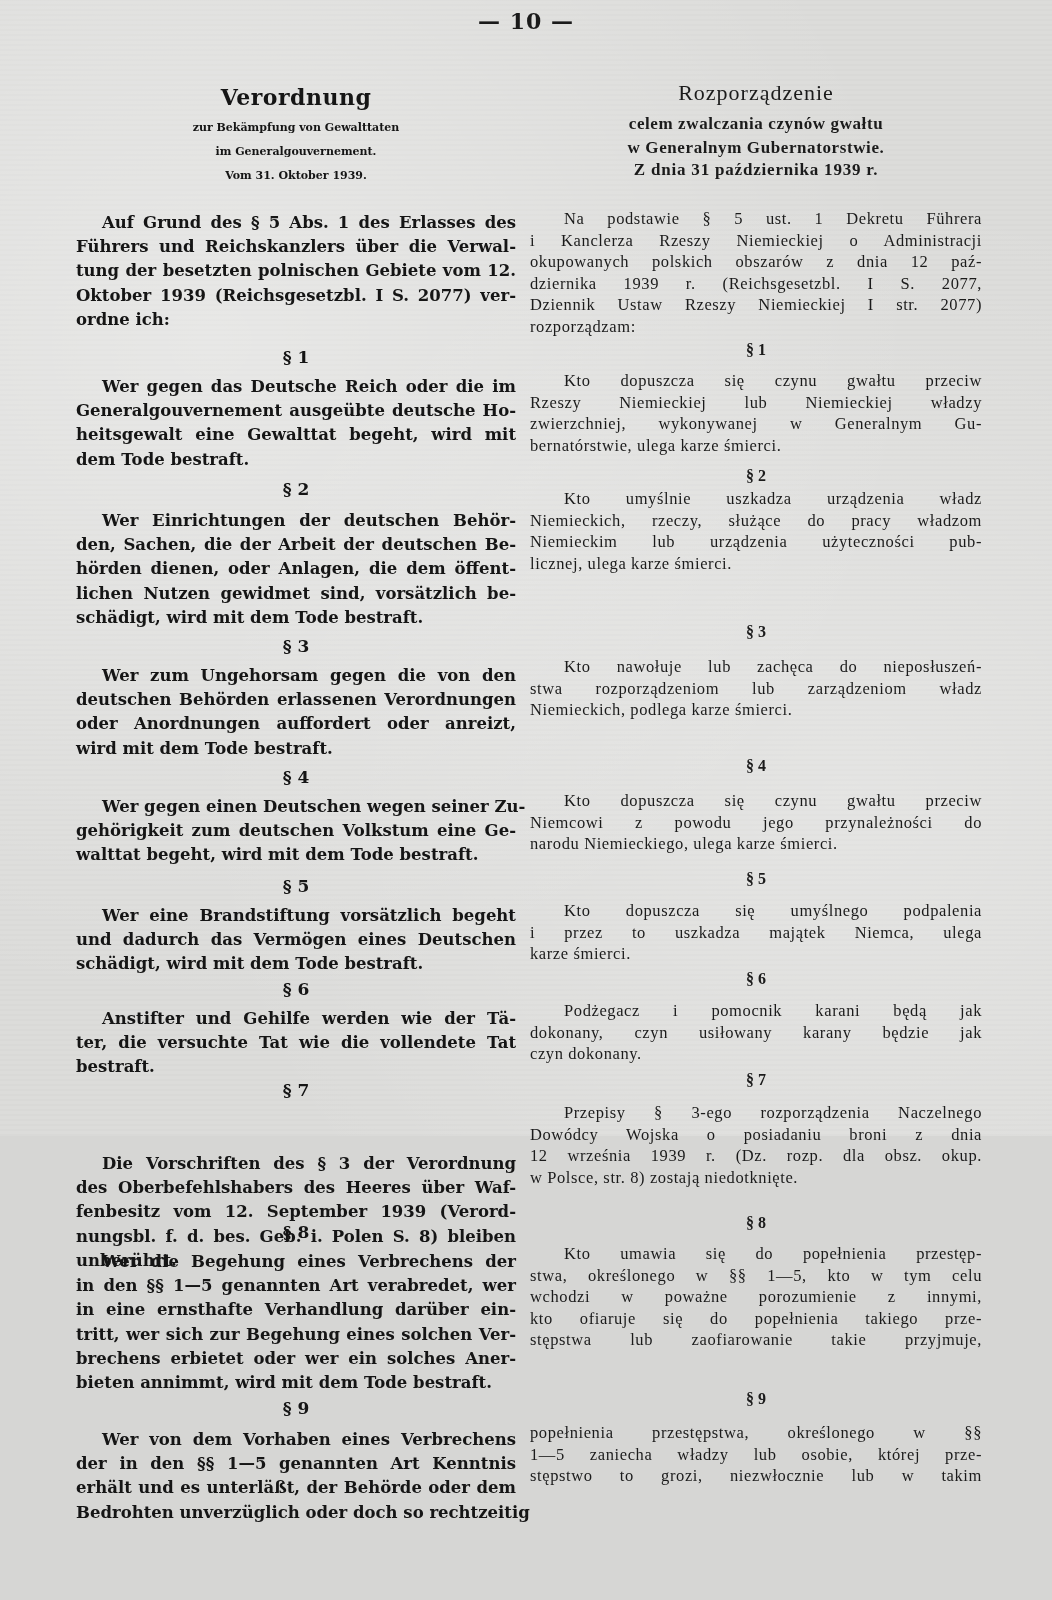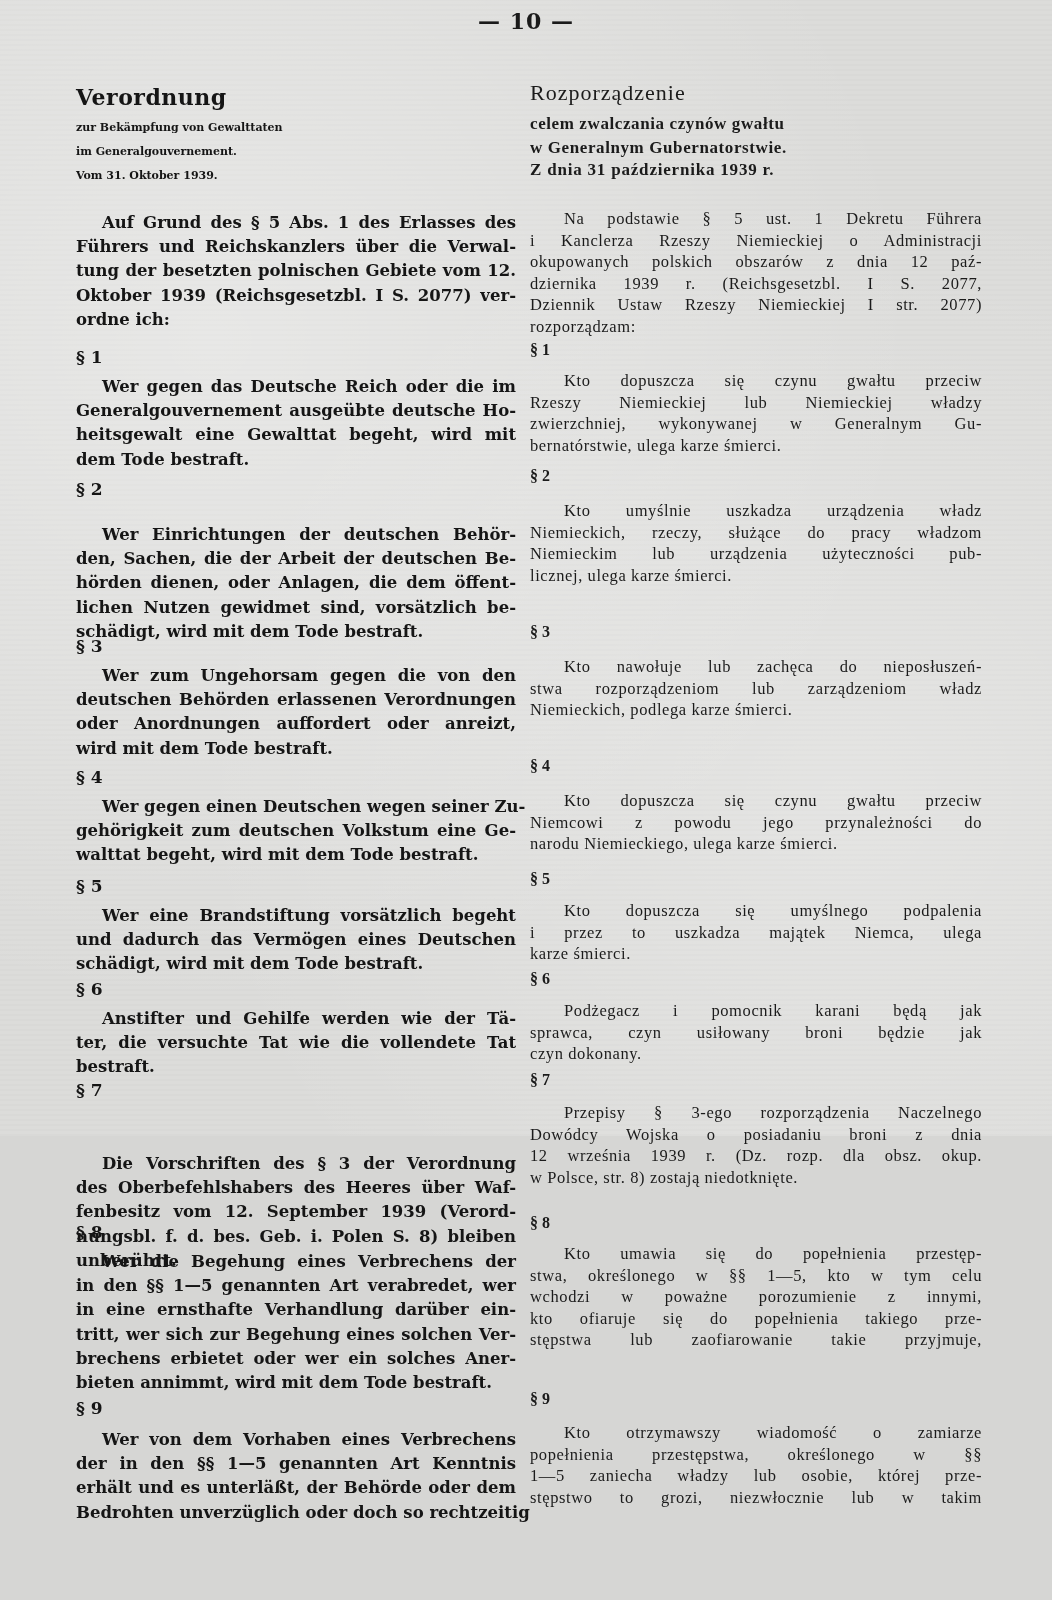--- a/index.html
+++ b/index.html
@@ -20,21 +20,21 @@
   .page-number {
     position: absolute; top: 8px; left: 0; width: 100%;
     text-align: center; font-family: "DejaVu Serif", serif;
     font-weight: bold; font-size: 22px; letter-spacing: 1px;
   }
   .col { position: absolute; top: 0; }
   .col-de { left: 76px; width: 440px; }
   .col-pl { left: 530px; width: 452px; }
 
   .blk { position: absolute; left: 0; width: 100%; }
-  .center { text-align: left; }
+  .center { text-align: center; }
   .line { display: block; white-space: nowrap; }
   .just { text-align: justify; text-align-last: justify; }
   .last { text-align: center; text-align-last: left; }
 
   
   .de { font-family: "DejaVu Serif", serif; font-weight: bold; color: #151515; }
   .de .title { font-size: 22px; letter-spacing: 0.5px; }
   .de .sub { font-size: 11px; line-height: 24px; }
   .de .body { font-size: 16.5px; line-height: 24.2px; }
   .de .para { font-size: 17px; }
@@ -73,21 +73,21 @@
 
     <div class="blk center para" style="top:347px">§ 1</div>
     <div class="blk body" style="top:375px">
       <span class="line just indent">Wer gegen das Deutsche Reich oder die im</span>
       <span class="line just">Generalgouvernement ausgeübte deutsche Ho-</span>
       <span class="line just">heitsgewalt eine Gewalttat begeht, wird mit</span>
       <span class="line last">dem Tode bestraft.</span>
     </div>
 
     <div class="blk center para" style="top:479px">§ 2</div>
-    <div class="blk body" style="top:523px">
+    <div class="blk body" style="top:509px">
       <span class="line just indent">Wer Einrichtungen der deutschen Behör-</span>
       <span class="line just">den, Sachen, die der Arbeit der deutschen Be-</span>
       <span class="line just">hörden dienen, oder Anlagen, die dem öffent-</span>
       <span class="line just">lichen Nutzen gewidmet sind, vorsätzlich be-</span>
       <span class="line last">schädigt, wird mit dem Tode bestraft.</span>
     </div>
 
     <div class="blk center para" style="top:636px">§ 3</div>
     <div class="blk body" style="top:664px">
       <span class="line just indent">Wer zum Ungehorsam gegen die von den</span>
@@ -164,21 +164,21 @@
 
     <div class="blk center para" style="top:341px">§ 1</div>
     <div class="blk body" style="top:370px">
       <span class="line just indent">Kto dopuszcza się czynu gwałtu przeciw</span>
       <span class="line just">Rzeszy Niemieckiej lub Niemieckiej władzy</span>
       <span class="line just">zwierzchniej, wykonywanej w Generalnym Gu-</span>
       <span class="line last">bernatórstwie, ulega karze śmierci.</span>
     </div>
 
     <div class="blk center para" style="top:467px">§ 2</div>
-    <div class="blk body" style="top:500px">
+    <div class="blk body" style="top:488px">
       <span class="line just indent">Kto umyślnie uszkadza urządzenia władz</span>
       <span class="line just">Niemieckich, rzeczy, służące do pracy władzom</span>
       <span class="line just">Niemieckim lub urządzenia użyteczności pub-</span>
       <span class="line last">licznej, ulega karze śmierci.</span>
     </div>
 
     <div class="blk center para" style="top:623px">§ 3</div>
     <div class="blk body" style="top:656px">
       <span class="line just indent">Kto nawołuje lub zachęca do nieposłuszeń-</span>
       <span class="line just">stwa rozporządzeniom lub zarządzeniom władz</span>
@@ -195,21 +195,21 @@
     <div class="blk center para" style="top:870px">§ 5</div>
     <div class="blk body" style="top:900px">
       <span class="line just indent">Kto dopuszcza się umyślnego podpalenia</span>
       <span class="line just">i przez to uszkadza majątek Niemca, ulega</span>
       <span class="line last">karze śmierci.</span>
     </div>
 
     <div class="blk center para" style="top:970px">§ 6</div>
     <div class="blk body" style="top:1000px">
       <span class="line just indent">Podżegacz i pomocnik karani będą jak</span>
-      <span class="line just">sprawca, czyn usiłowany broni będzie jak</span>
+      <span class="line just">dokonany, czyn usiłowany karany będzie jak</span>
       <span class="line last">czyn dokonany.</span>
     </div>
 
     <div class="blk center para" style="top:1071px">§ 7</div>
     <div class="blk body" style="top:1102px">
       <span class="line just indent">Przepisy § 3-ego rozporządzenia Naczelnego</span>
       <span class="line just">Dowódcy Wojska o posiadaniu broni z dnia</span>
       <span class="line just">12 września 1939 r. (Dz. rozp. dla obsz. okup.</span>
       <span class="line last">w Polsce, str. 8) zostają niedotknięte.</span>
     </div>
@@ -218,19 +218,18 @@
     <div class="blk body" style="top:1243px">
       <span class="line just indent">Kto umawia się do popełnienia przestęp-</span>
       <span class="line just">stwa, określonego w §§ 1—5, kto w tym celu</span>
       <span class="line just">wchodzi w poważne porozumienie z innymi,</span>
       <span class="line just">kto ofiaruje się do popełnienia takiego prze-</span>
       <span class="line just">stępstwa lub zaofiarowanie takie przyjmuje,</span>
     </div>
 
     <div class="blk center para" style="top:1390px">§ 9</div>
     <div class="blk body" style="top:1422px">
-      <span class="line just indent">Kto otrzymawszy wiadomość o zamiarze</span>
       <span class="line just">popełnienia przestępstwa, określonego w §§</span>
       <span class="line just">1—5 zaniecha władzy lub osobie, której prze-</span>
       <span class="line just">stępstwo to grozi, niezwłocznie lub w takim</span>
     </div>
   </div>
 </div>
 
 </body></html>

